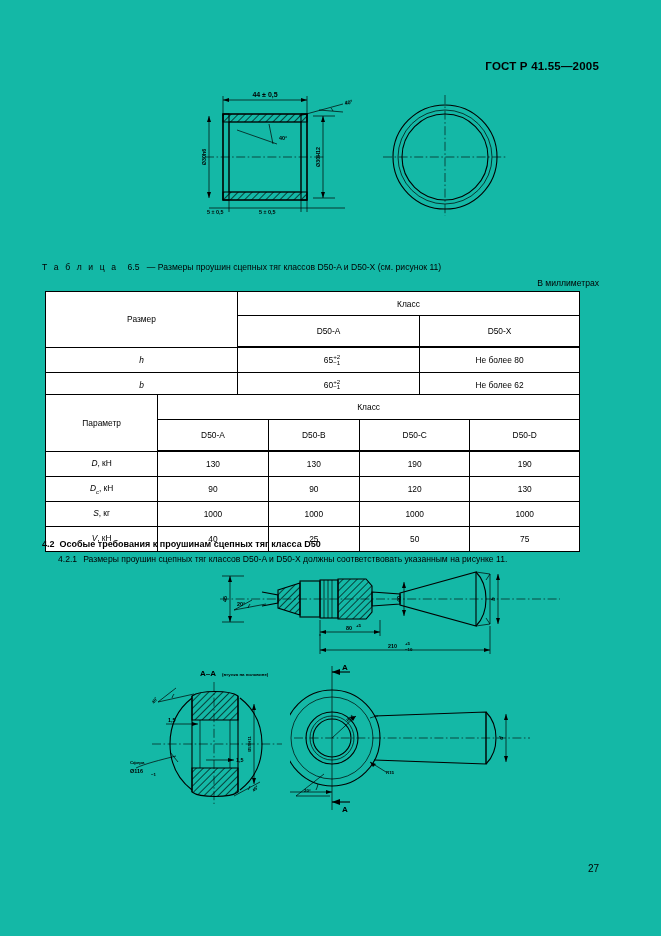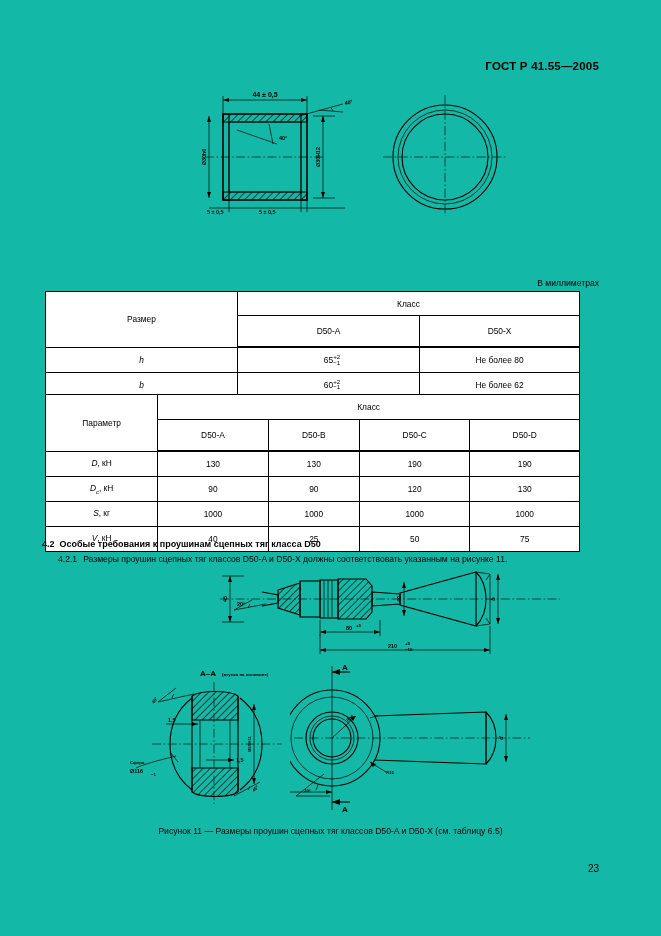--- a/index.html
+++ b/index.html
@@ -205,20 +205,25 @@
 
       <circle cx="250" cy="71" r="52" class="ln-med"></circle>
       <circle cx="250" cy="71" r="47" class="ln-thin"></circle>
       <circle cx="250" cy="71" r="43" class="ln-med"></circle>
       <line x1="188" y1="71" x2="312" y2="71" class="center-ln"></line>
       <line x1="250" y1="9" x2="250" y2="133" class="center-ln"></line>
     </svg>
   </div>
 
 
+  <div class="tbl-title" style="top:262px;">
+    <span class="sp">Т а б л и ц а</span>
+    <span style="margin-left:7px">6.5</span>
+    <span style="margin-left:5px">— Размеры проушин сцепных тяг классов D50-A и D50-X (см. рисунок 11)</span>
+  </div>
   <div class="units-note" style="top:278px;">В миллиметрах</div>
 
   <table class="gost" style="left:45px; top:291px; width:535px;">
     <tbody>
       <tr>
         <td rowspan="2" style="width:185px; height:38px;">Размер</td>
         <td colspan="2" style="height:19px;">Класс</td>
       </tr>
       <tr>
         <td class="thickline" style="width:175px; height:26px;">D50-A</td>
@@ -473,17 +478,16 @@
       <polygon points="-54,132 -48,130 -48,134" fill="#000"></polygon>
       <text class="dim-sm" x="-46" y="130">32,5 ± 1,5</text>
 
       <line x1="216" y1="54" x2="216" y2="102" class="ln-thin"></line>
       <polygon points="216,54 214,60 218,60" fill="#000"></polygon>
       <polygon points="216,102 214,96 218,96" fill="#000"></polygon>
       <text class="dim-sm" x="213" y="78" text-anchor="middle" transform="rotate(-90,213,78)" font-style="italic">d</text>
     </svg>
   </div>
 
-  <div class="caption" style="top:826px;">Рисунок 11 — Размеры проушин сцепных тяг классов D50-A и D50-X (см. таблицу 6.5)</div>
-
-  <div class="page-no">23</div>
+
+  <div class="page-no">27</div>
 
 </div>
 
 </body></html>

